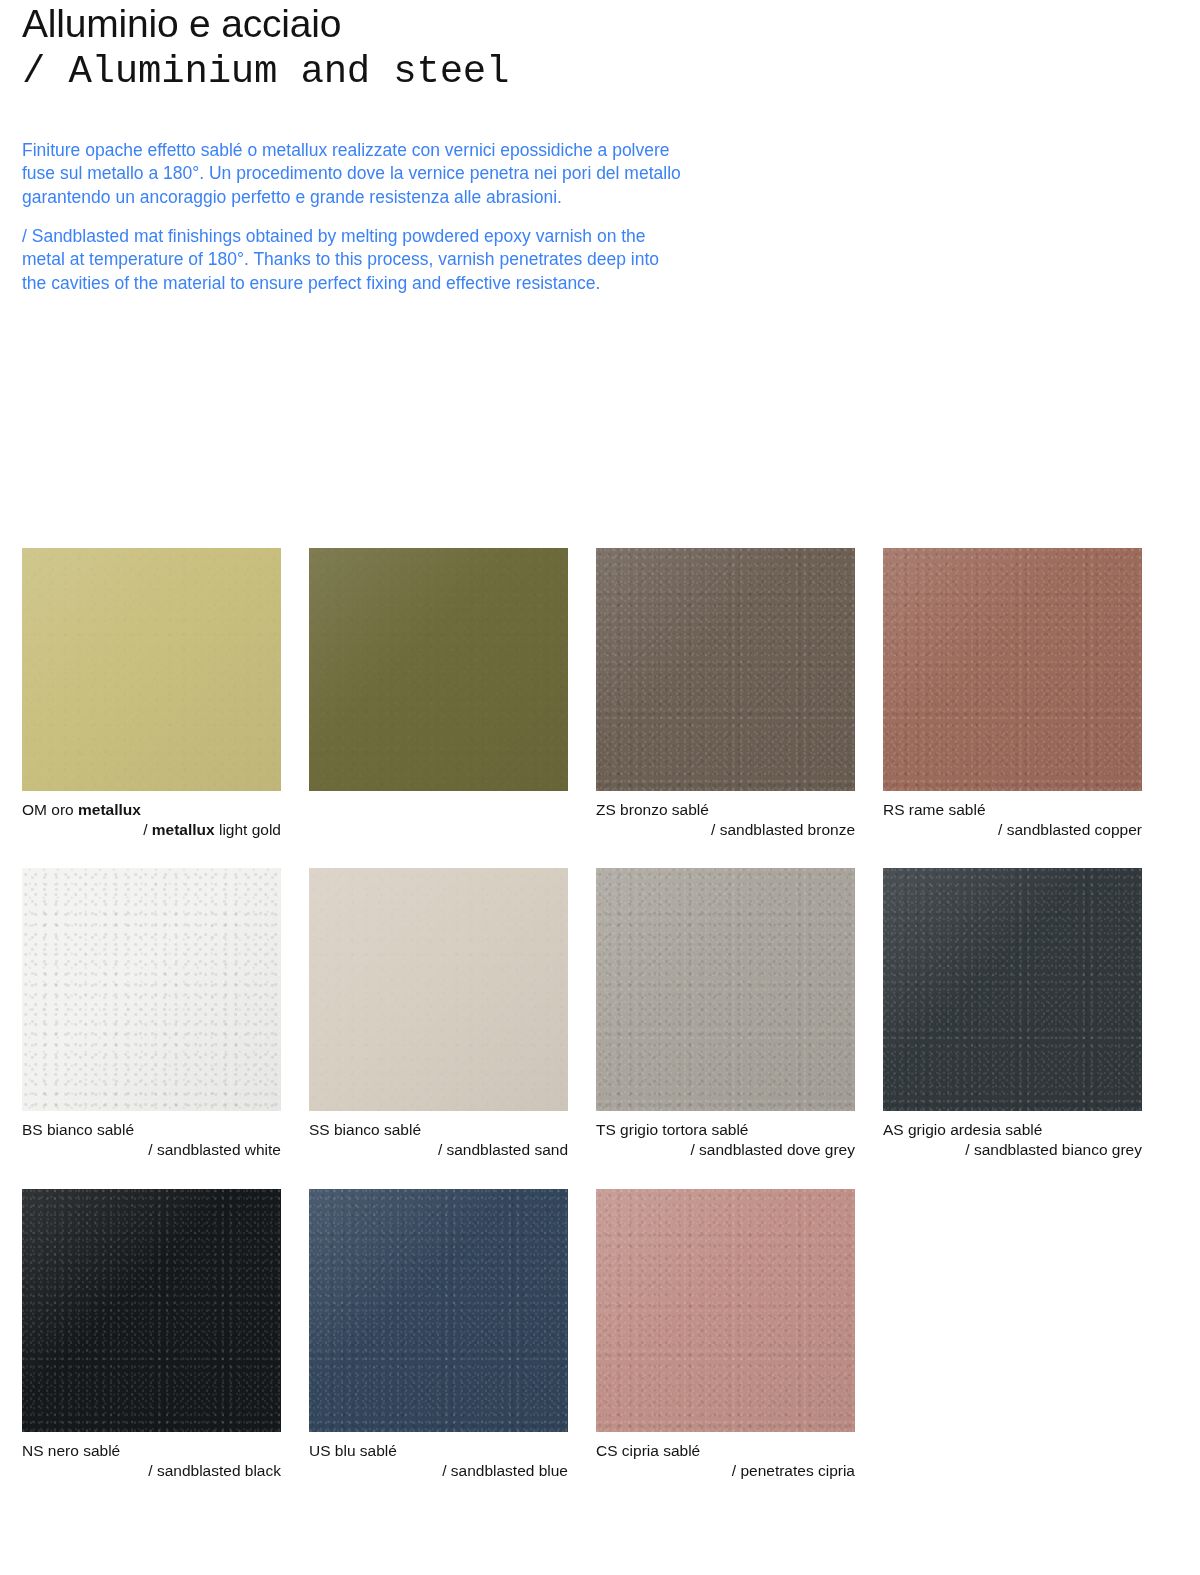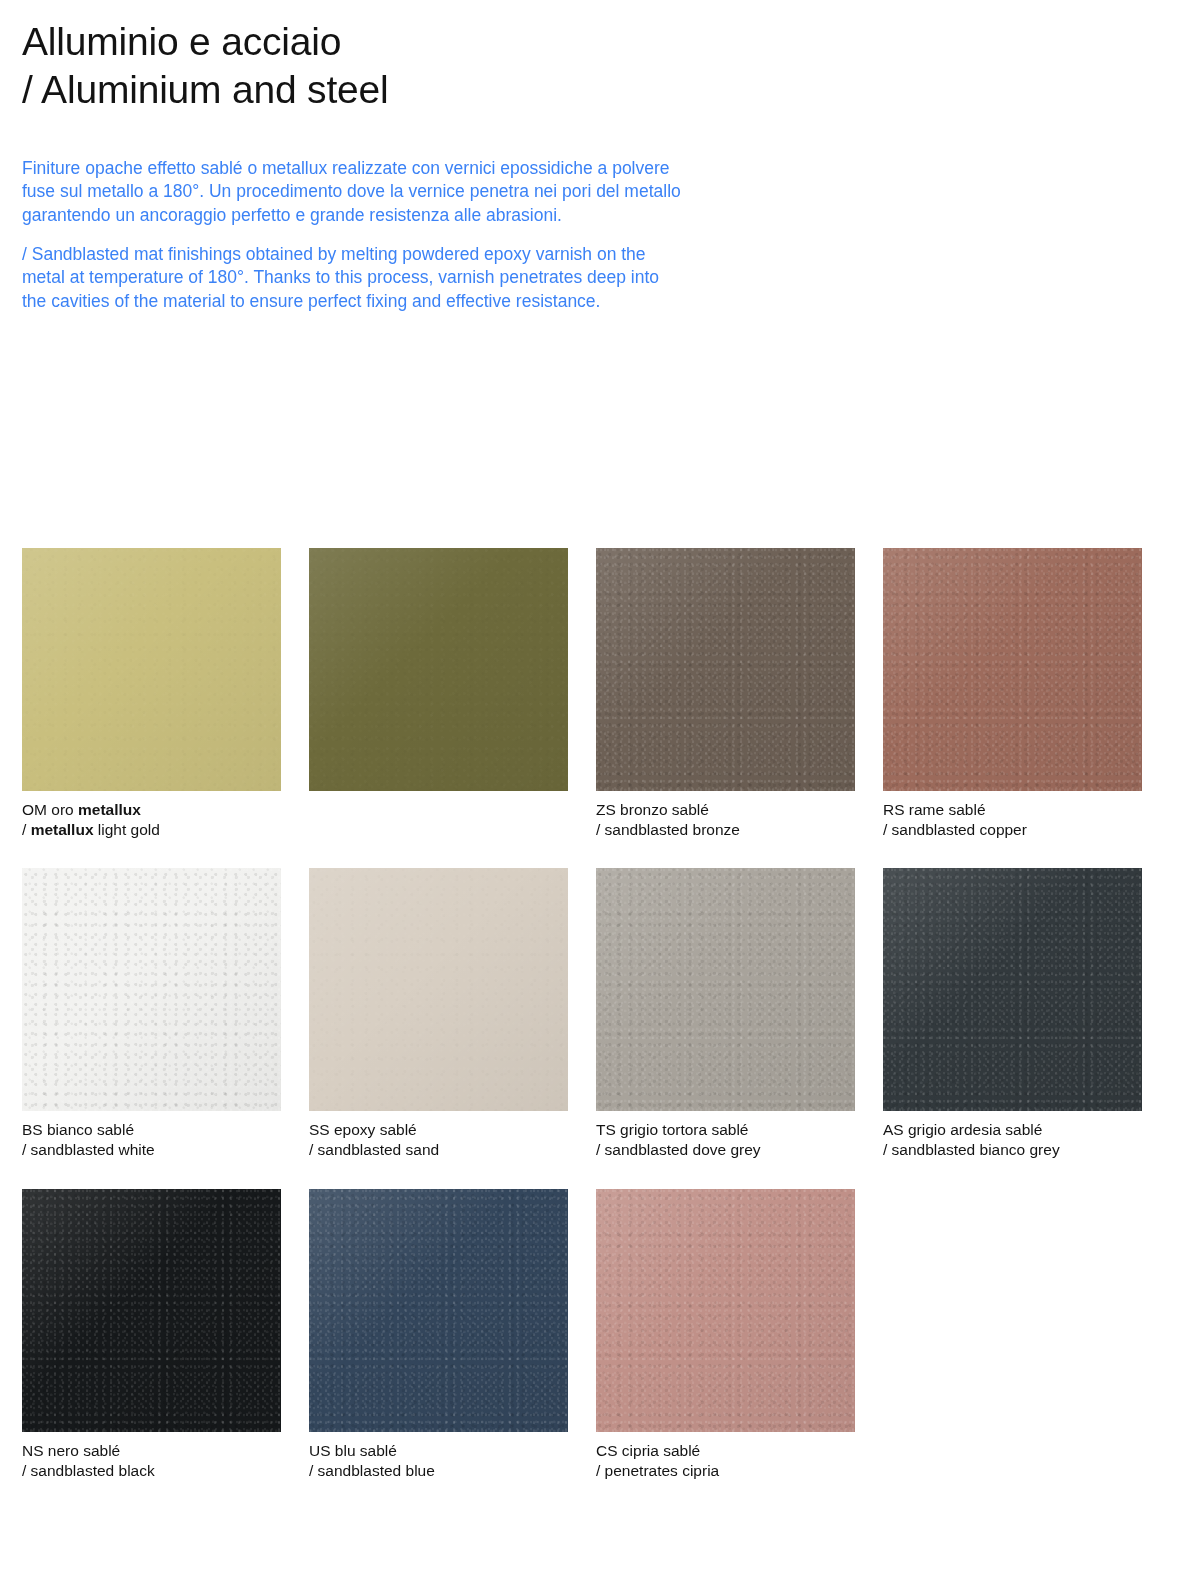--- a/index.html
+++ b/index.html
@@ -17,29 +17,29 @@
   .page {
     position: relative;
     width: 1200px;
     height: 1575px;
     box-sizing: border-box;
     padding: 0 22px;
   }
   
   .title {
     margin: 0;
-    padding-top: 18px;
     font-size: 39px;
     font-weight: 400;
     line-height: 1.24;
     letter-spacing: -0.2px;
     color: #131313;
   }
   .title .line2 {
     display: block;
+    font-family: Liberation Mono, monospace;
   }
   .intro {
     margin-top: 42px;
     max-width: 660px;
   }
   .intro p {
     margin: 0 0 16px 0;
     font-size: 17.5px;
     line-height: 1.34;
     color: #3b82f6;
@@ -97,20 +97,21 @@
     background: linear-gradient(135deg, rgba(255,255,255,0.12) 0%, rgba(255,255,255,0) 42%, rgba(0,0,0,0.05) 100%);
   }
   .caption {
     margin-top: 9px;
     font-size: 15.5px;
     line-height: 1.30;
     color: #141414;
   }
   .caption .en {
     display: block;
+    text-align: right;
   }
   .caption b {
     font-weight: 700;
   }
 </style>
 </head>
 <body>
 
 <div class="page">
 
@@ -151,21 +152,21 @@
       <div class="swatch-cell">
         <div class="chip coarse" style="background: rgb(242, 242, 240);">
           <div class="sheen"></div>
         </div>
         <div class="caption"><span>BS bianco sablé</span><span class="en">/ sandblasted white</span></div>
       </div>
       <div class="swatch-cell">
         <div class="chip smooth" style="background: rgb(216, 207, 195);">
           <div class="sheen"></div>
         </div>
-        <div class="caption"><span>SS epoxy sablé</span><span class="en">/ sandblasted sand</span></div>
+        <div class="caption"><span>SS bianco sablé</span><span class="en">/ sandblasted sand</span></div>
       </div>
       <div class="swatch-cell">
         <div class="chip coarse" style="background: rgb(169, 164, 156);">
           <div class="sheen"></div>
         </div>
         <div class="caption"><span>TS grigio tortora sablé</span><span class="en">/ sandblasted dove grey</span></div>
       </div>
       <div class="swatch-cell">
         <div class="chip coarse" style="background: rgb(50, 57, 61);">
           <div class="sheen"></div>

